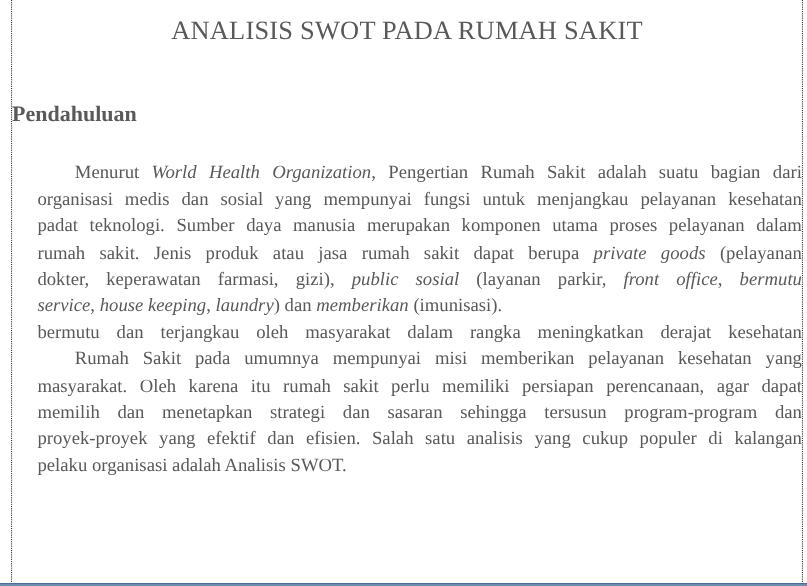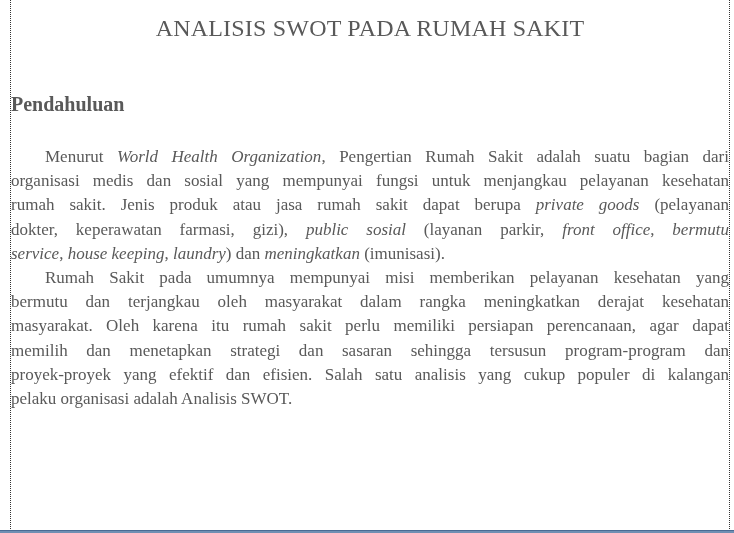--- a/index.html
+++ b/index.html
@@ -76,20 +76,21 @@
       text-indent: 34px;
       text-align: justify;
       white-space: normal;
     }
     .line {
       display: block;
       text-align: justify;
       text-align-last: justify;
       white-space: nowrap;
       height: 24.2px;
+      margin-left: 23px;
     }
     .line.first { padding-left: 34px; }
     .line.last { text-align-last: left; }
     .para .line { text-indent: 0; }
     em { font-style: italic; }
     .bottom-bar {
       position: absolute;
       left: 0;
       top: 530px;
       width: 734px;
@@ -107,27 +108,28 @@
 
   <div class="content">
     <div class="title">ANALISIS SWOT PADA RUMAH SAKIT</div>
     <div class="section-heading">Pendahuluan</div>
     <div class="body-text" id="body-text">
         <div class="para">
           <span class="line first">Menurut <em>World Health Organization</em>, Pengertian Rumah Sakit adalah suatu bagian dari</span>
           <span class="line">organisasi medis dan sosial yang mempunyai fungsi untuk menjangkau pelayanan kesehatan</span>
         </div>
         <div class="para">
+          <span class="line">padat teknologi. Sumber daya manusia merupakan komponen utama proses pelayanan dalam</span>
           <span class="line">rumah sakit. Jenis produk atau jasa rumah sakit dapat berupa <em>private goods</em> (pelayanan</span>
           <span class="line">dokter, keperawatan farmasi, gizi), <em>public sosial</em> (layanan parkir, <em>front office</em>, <em>bermutu</em></span>
-          <span class="line last"><em>service</em>, <em>house keeping</em>, <em>laundry</em>) dan <em>meningkatkan</em> (imunisasi).</span>
+          <span class="line last"><em>service</em>, <em>house keeping</em>, <em>laundry</em>) dan <em>memberikan</em> (imunisasi).</span>
         </div>
         <div class="para">
+          <span class="line">bermutu dan terjangkau oleh masyarakat dalam rangka meningkatkan derajat kesehatan</span>
           <span class="line first">Rumah Sakit  pada umumnya mempunyai misi memberikan pelayanan kesehatan yang</span>
-          <span class="line">bermutu dan terjangkau oleh masyarakat dalam rangka meningkatkan derajat kesehatan</span>
           <span class="line">masyarakat. Oleh karena itu rumah sakit perlu memiliki persiapan perencanaan, agar dapat</span>
           <span class="line">memilih dan menetapkan strategi dan sasaran sehingga tersusun program-program dan</span>
           <span class="line">proyek-proyek yang efektif dan efisien. Salah satu analisis yang cukup populer di kalangan</span>
           <span class="line last">pelaku organisasi adalah Analisis SWOT.</span>
         </div>
       </div>
   </div>
 
   <div class="bottom-bar"></div>
 </div>

